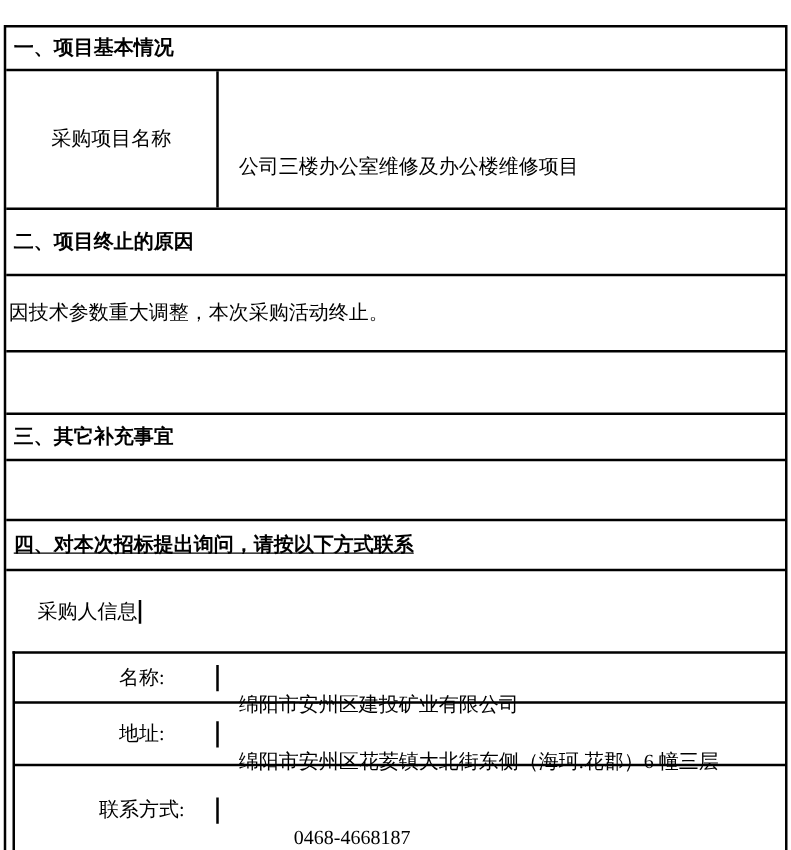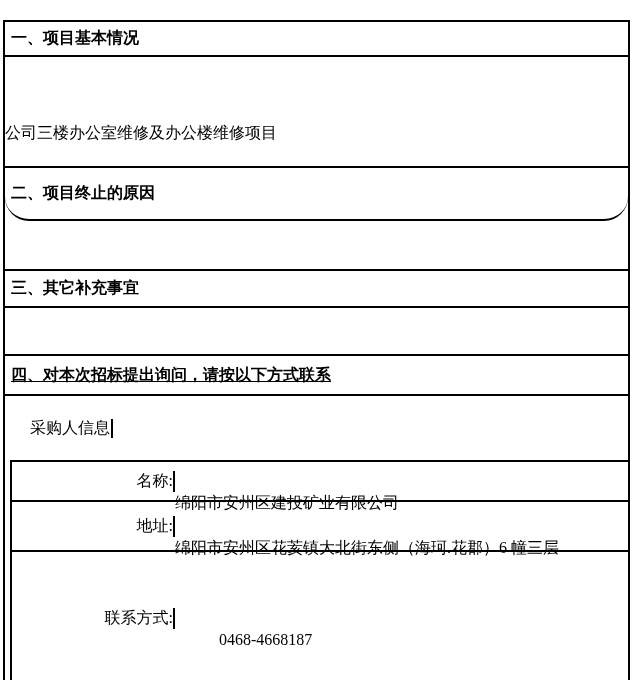--- a/index.html
+++ b/index.html
@@ -36,55 +36,55 @@
     align-items: center;
   }
   .hdr {
     font-family: "DejaVu Sans", sans-serif;
     font-weight: bold;
     padding-left: 6px;
     font-size: 16px;
   }
   .r1 { height: 35px; }
   .r2 { height: 111px; align-items: stretch; }
-  .r3 { height: 53px; border-radius: 24px; }
+  .r3 { height: 53px; }
   .r4 { height: 61px; padding-left: 2px; }
   .r5 { height: 50px; }
   .r6 { height: 37px; }
   .r7 { height: 48px; }
   .r8 { height: 40px; text-decoration: underline; }
   .r9 { height: 64px; border-bottom: none; padding-left: 25px; align-items: center; }
   .cell {
     box-sizing: border-box;
     display: flex;
     align-items: center;
   }
   .label-cell {
     width: 170px;
     border-right: 2px solid #000000;
     justify-content: center;
     text-align: center;
   }
   .value-cell {
     flex: 1;
-    padding-left: 0;
+    padding-left: 16px;
     margin-top: 44px;
   }
   .sub {
     box-sizing: border-box;
     flex: 1;
     margin-left: 5px;
     border-top: 2px solid #000000;
     border-left: 2px solid #000000;
     display: flex;
     flex-direction: column;
   }
   .sub .row .label-cell {
     width: 163px;
-    justify-content: flex-end;
+    justify-content: center;
     text-align: left;
     padding-left: 42px;
   }
   .sr1 { height: 40px; }
   .sr2 { height: 50px; }
   .sr3 { flex: 1; border-bottom: none; gap: 44px; }
   .cursor {
     display: inline-block;
     width: 2px;
     height: 19px;
@@ -97,29 +97,35 @@
 <body>
 
 <div class="page">
   <div class="tbl">
 
     <div class="row hdr r1">
       <span>一、项目基本情况</span>
     </div>
 
     <div class="row r2">
+      <div class="cell label-cell">
+        <span>采购项目名称</span>
+      </div>
       <div class="cell value-cell">
         <span>公司三楼办公室维修及办公楼维修项目</span>
       </div>
     </div>
 
     <div class="row hdr r3">
       <span>二、项目终止的原因</span>
     </div>
 
+    <div class="row r4">
+      <span>因技术参数重大调整，本次采购活动终止。</span>
+    </div>
 
     <div class="row r5"></div>
 
     <div class="row hdr r6">
       <span>三、其它补充事宜</span>
     </div>
 
     <div class="row r7"></div>
 
     <div class="row hdr r8">

